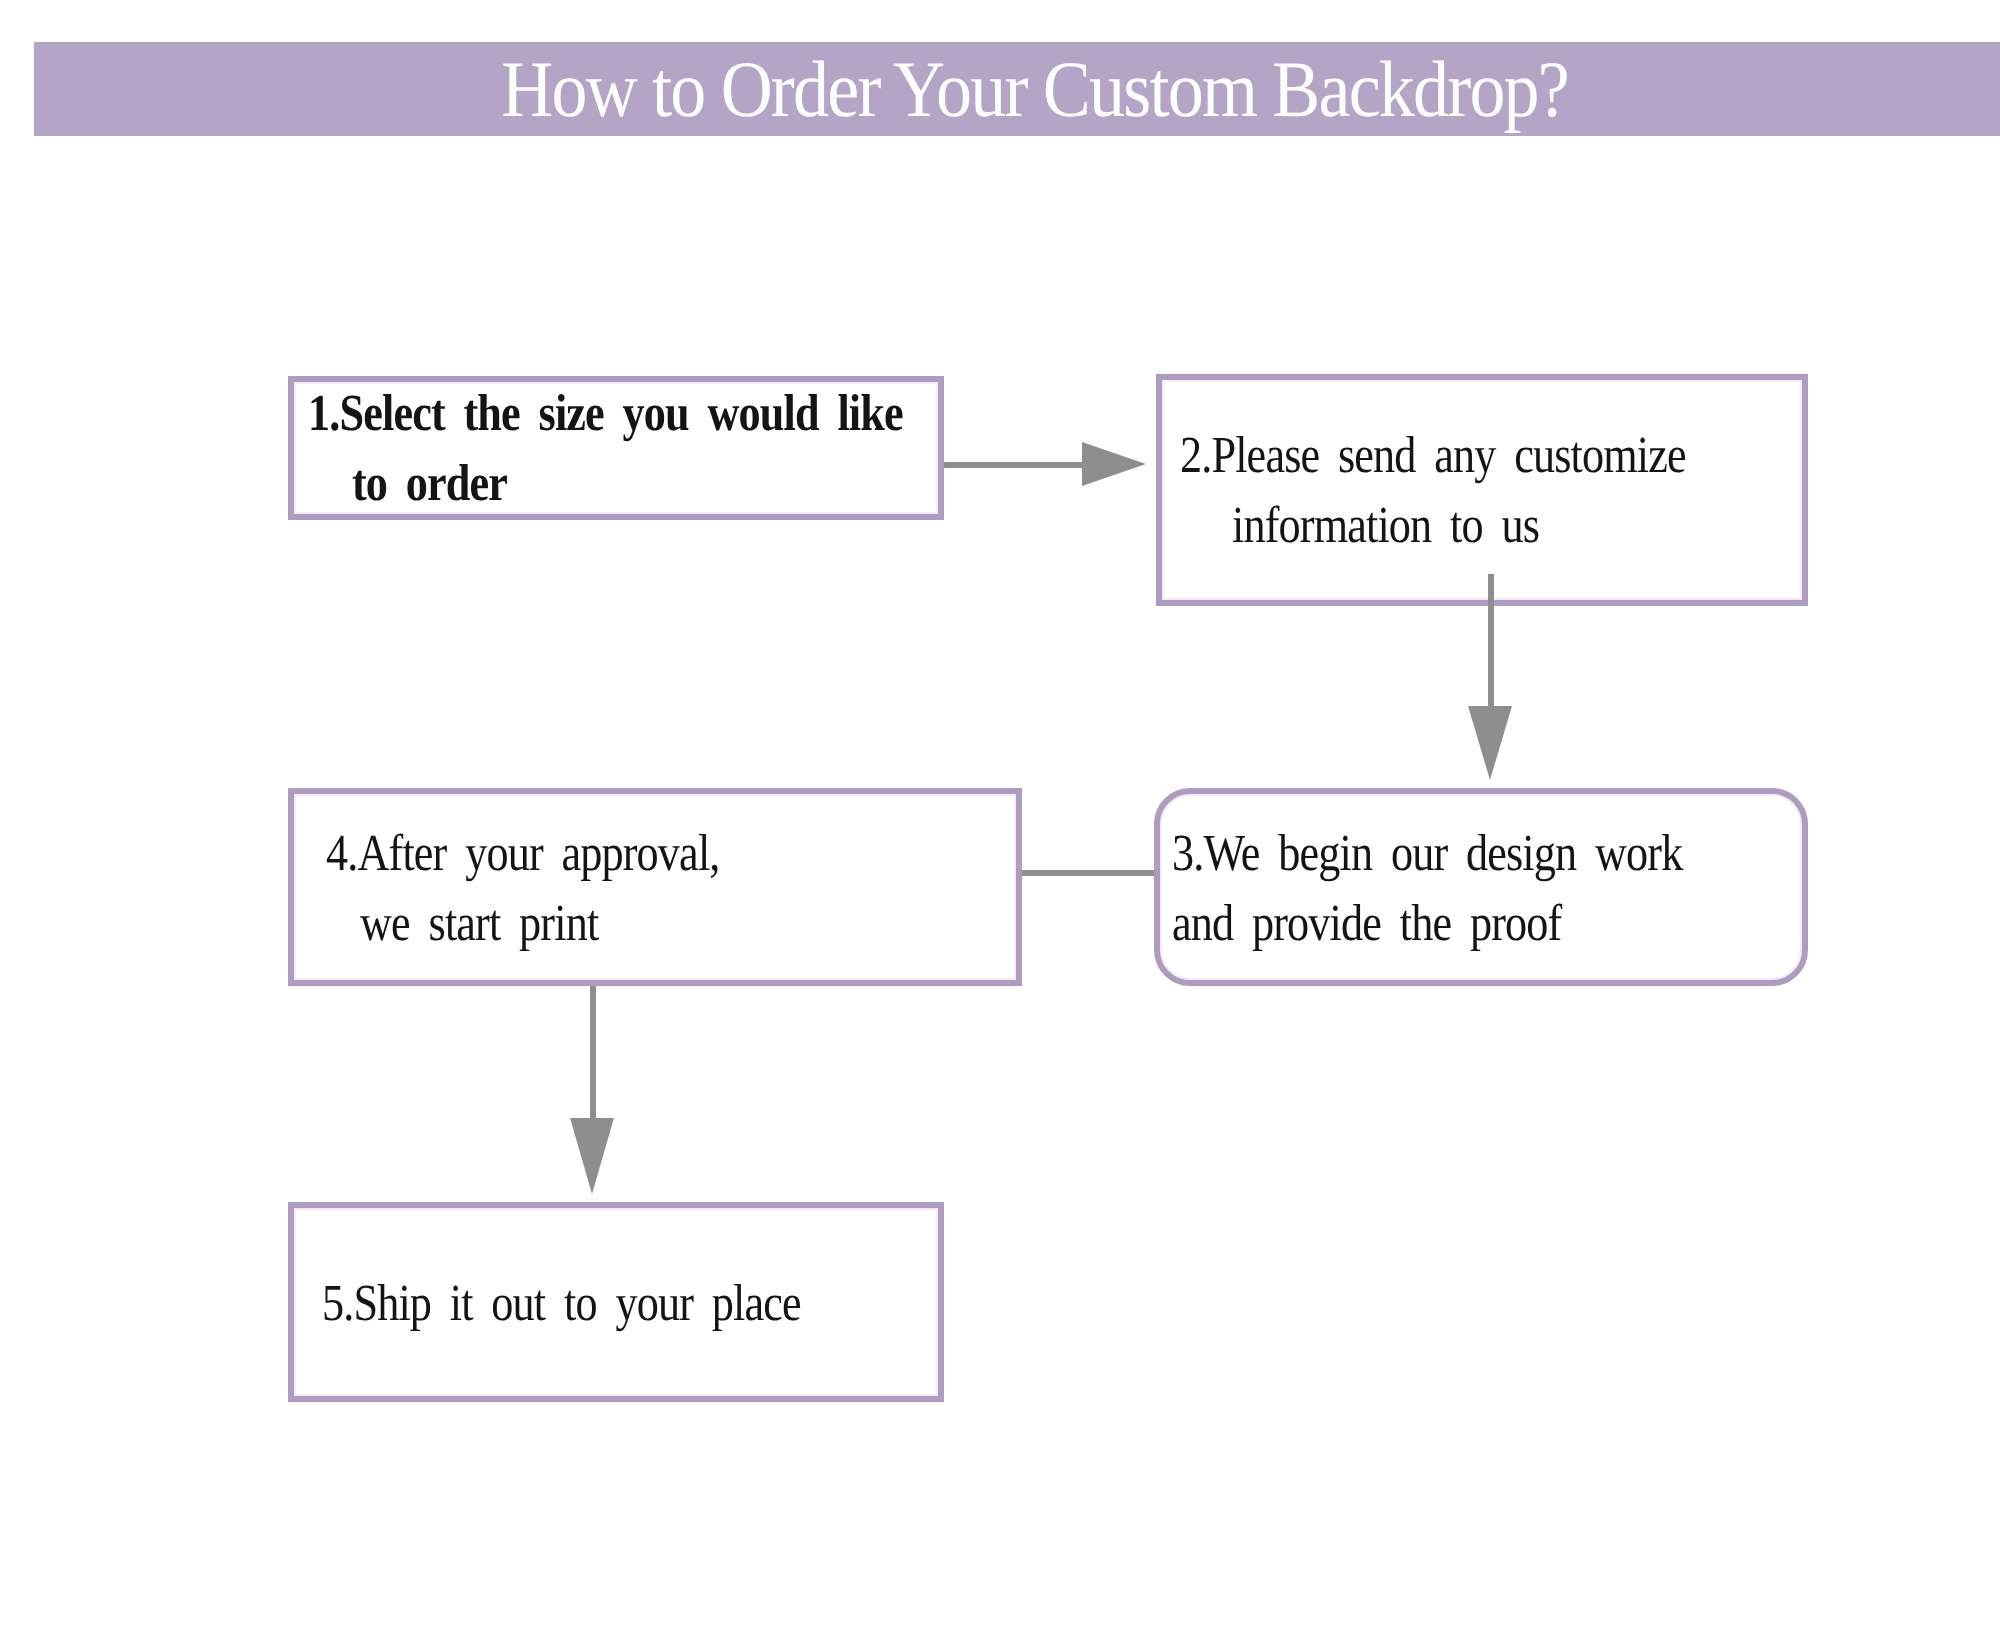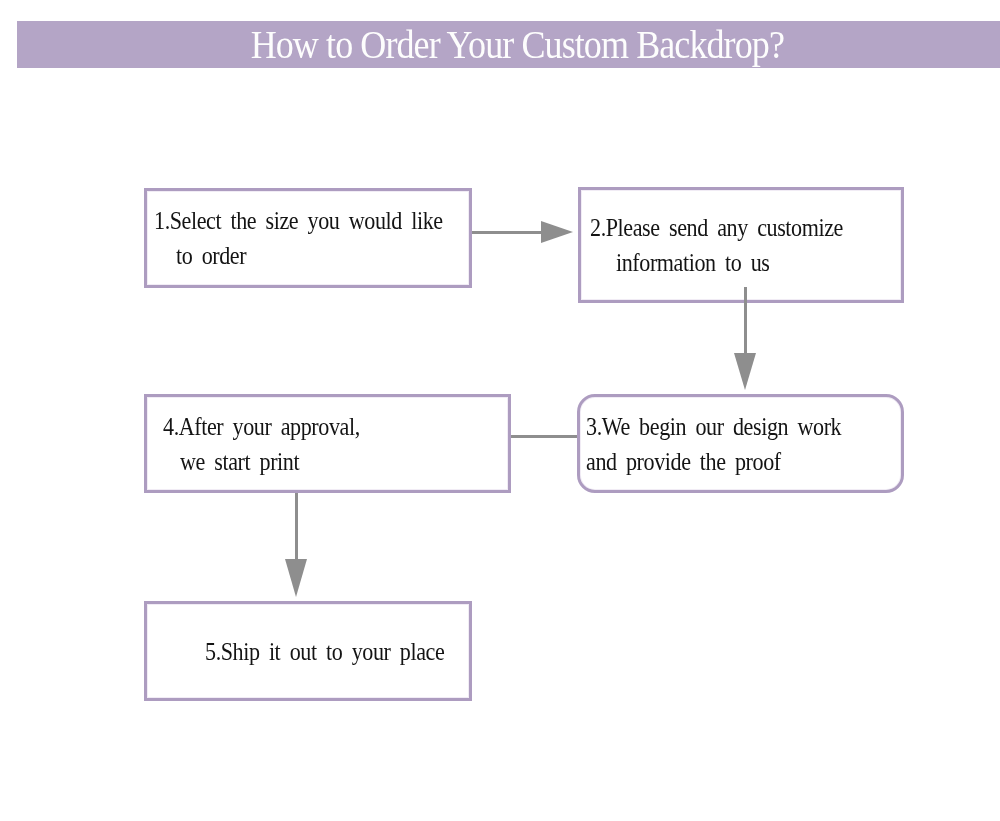--- a/index.html
+++ b/index.html
@@ -43,33 +43,33 @@
   .step-text {
     color: #141414;
     font-size: 26px;
     line-height: 35px;
     letter-spacing: -0.5px;
     word-spacing: 5px;
     white-space: nowrap;
     transform: scaleX(0.85);
     transform-origin: left center;
   }
-  #box-1 { left: 127px; top: 188px; width: 328px; height: 100px; }
+  #box-1 { left: 127px; top: 188px; width: 328px; height: 72px; font-weight: bold; }
   #box-1 .l1 { margin-left: 7px; }
   #box-1 .l2 { margin-left: 29px; }
   #box-2 { left: 561px; top: 187px; width: 326px; height: 116px; }
   #box-2 .l1 { margin-left: 9px; }
   #box-2 .l2 { margin-left: 35px; }
   #box-3 { left: 560px; top: 394px; width: 327px; height: 99px; border-radius: 18px; }
   #box-3 .l1 { margin-left: 6px; }
   #box-3 .l2 { margin-left: 6px; }
   #box-4 { left: 127px; top: 394px; width: 367px; height: 99px; }
   #box-4 .l1 { margin-left: 16px; }
   #box-4 .l2 { margin-left: 33px; }
-  #box-5 { left: 127px; top: 601px; width: 328px; height: 100px; padding-left: 44px; }
+  #box-5 { left: 127px; top: 601px; width: 328px; height: 100px; }
   #box-5 .l1 { margin-left: 14px; }
   .connector { position: absolute; }
   .shaft { position: absolute; background: #8e8e8e; }
   .head { position: absolute; width: 0; height: 0; }
   
   #conn-1-2 .shaft { left: 455px; top: 231px; width: 71px; height: 3px; }
   #conn-1-2 .head {
     left: 524px; top: 221px;
     border-top: 11px solid transparent;
     border-bottom: 11px solid transparent;

